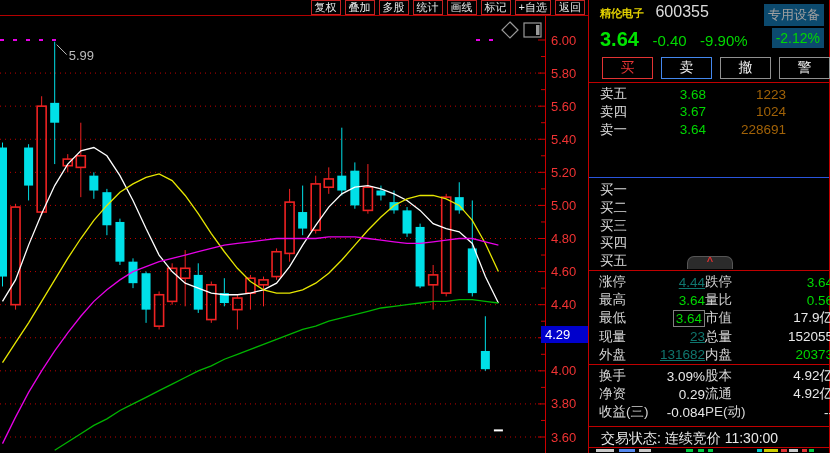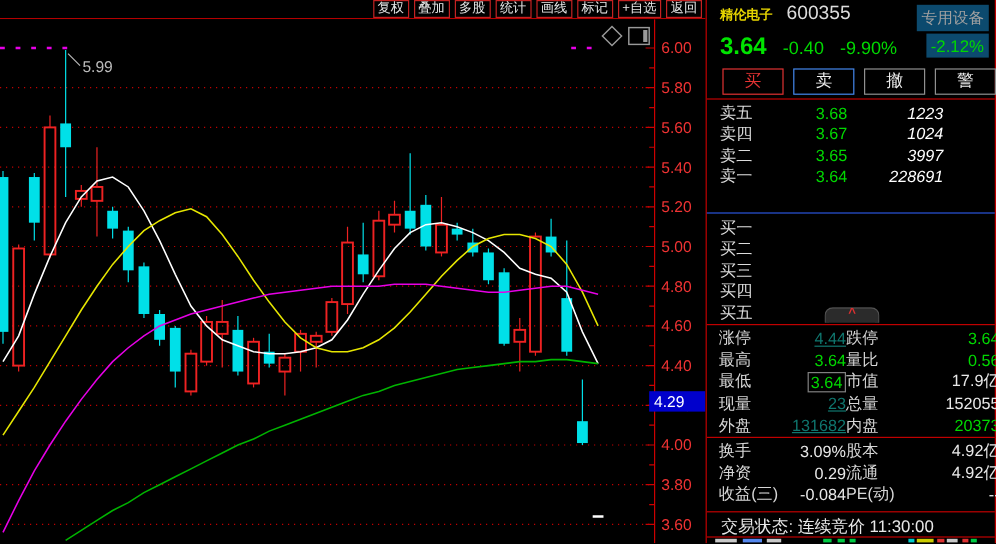--- a/index.html
+++ b/index.html
@@ -34,21 +34,21 @@
   .tbtn2.sell{border-color:#4488ee;}
   .sep{position:absolute;left:0;right:0;height:1px;background:#c00000;}
   .sep.sa{top:82px;} .sep.s1{top:270px;} .sep.s2{top:364px;} .sep.s3{top:426px;} .sep.s4{top:447px;}
   .bluesep{position:absolute;left:0;right:0;top:177px;height:1px;background:#2a55dd;}
   .asks{position:absolute;top:85px;left:0;right:0;}
   .bids{position:absolute;top:181px;left:0;right:0;}
   .obrow{display:grid;grid-template-columns:50px 56px 80px;padding-left:11px;height:17.8px;
          align-items:center;font-size:13.5px;}
   .obrow .lbl{color:#dcdcdc;}
   .obrow .prc{text-align:right;color:#00d800;}
-  .obrow .vol{text-align:right;color:#ffffff;font-style:italic;}
+  .obrow .vol{text-align:right;color:#a16207;}
   .stats{position:absolute;left:0;right:0;}
   .stats.g1{top:273px;} .stats.g2{top:367px;}
   .strow{display:grid;grid-template-columns:56px 50px 66px 62px;padding:0 6px 0 10px;height:18.2px;
          align-items:center;font-size:13.5px;}
   .strow .lbl{color:#d6d6d6;white-space:nowrap;}
   .strow .val{text-align:right;white-space:nowrap;}
   .val.r{color:#0f766e;text-decoration:underline;} .val.g{color:#00d800;} .val.w{color:#e8e8e8;}
   .valbox{border:1px solid #808080;padding:0 2px;}
   .handle{position:absolute;top:256px;left:98px;width:46px;height:13px;background:#2b2b2b;
           border:1px solid #565656;border-bottom:none;border-radius:7px 7px 0 0;box-sizing:border-box;
@@ -262,25 +262,20 @@
           <span class="lbl">卖五</span>
           <span class="prc">3.68</span>
           <span class="vol">1223</span>
         </div>
         <div class="obrow">
           <span class="lbl">卖四</span>
           <span class="prc">3.67</span>
           <span class="vol">1024</span>
         </div>
         <div class="obrow">
-          <span class="lbl">卖二</span>
-          <span class="prc">3.65</span>
-          <span class="vol">3997</span>
-        </div>
-        <div class="obrow">
           <span class="lbl">卖一</span>
           <span class="prc">3.64</span>
           <span class="vol">228691</span>
         </div>
       </div>
     <div class="bluesep"></div>
     <div class="bids">
         <div class="obrow">
           <span class="lbl">买一</span>
           <span class="prc"></span>

